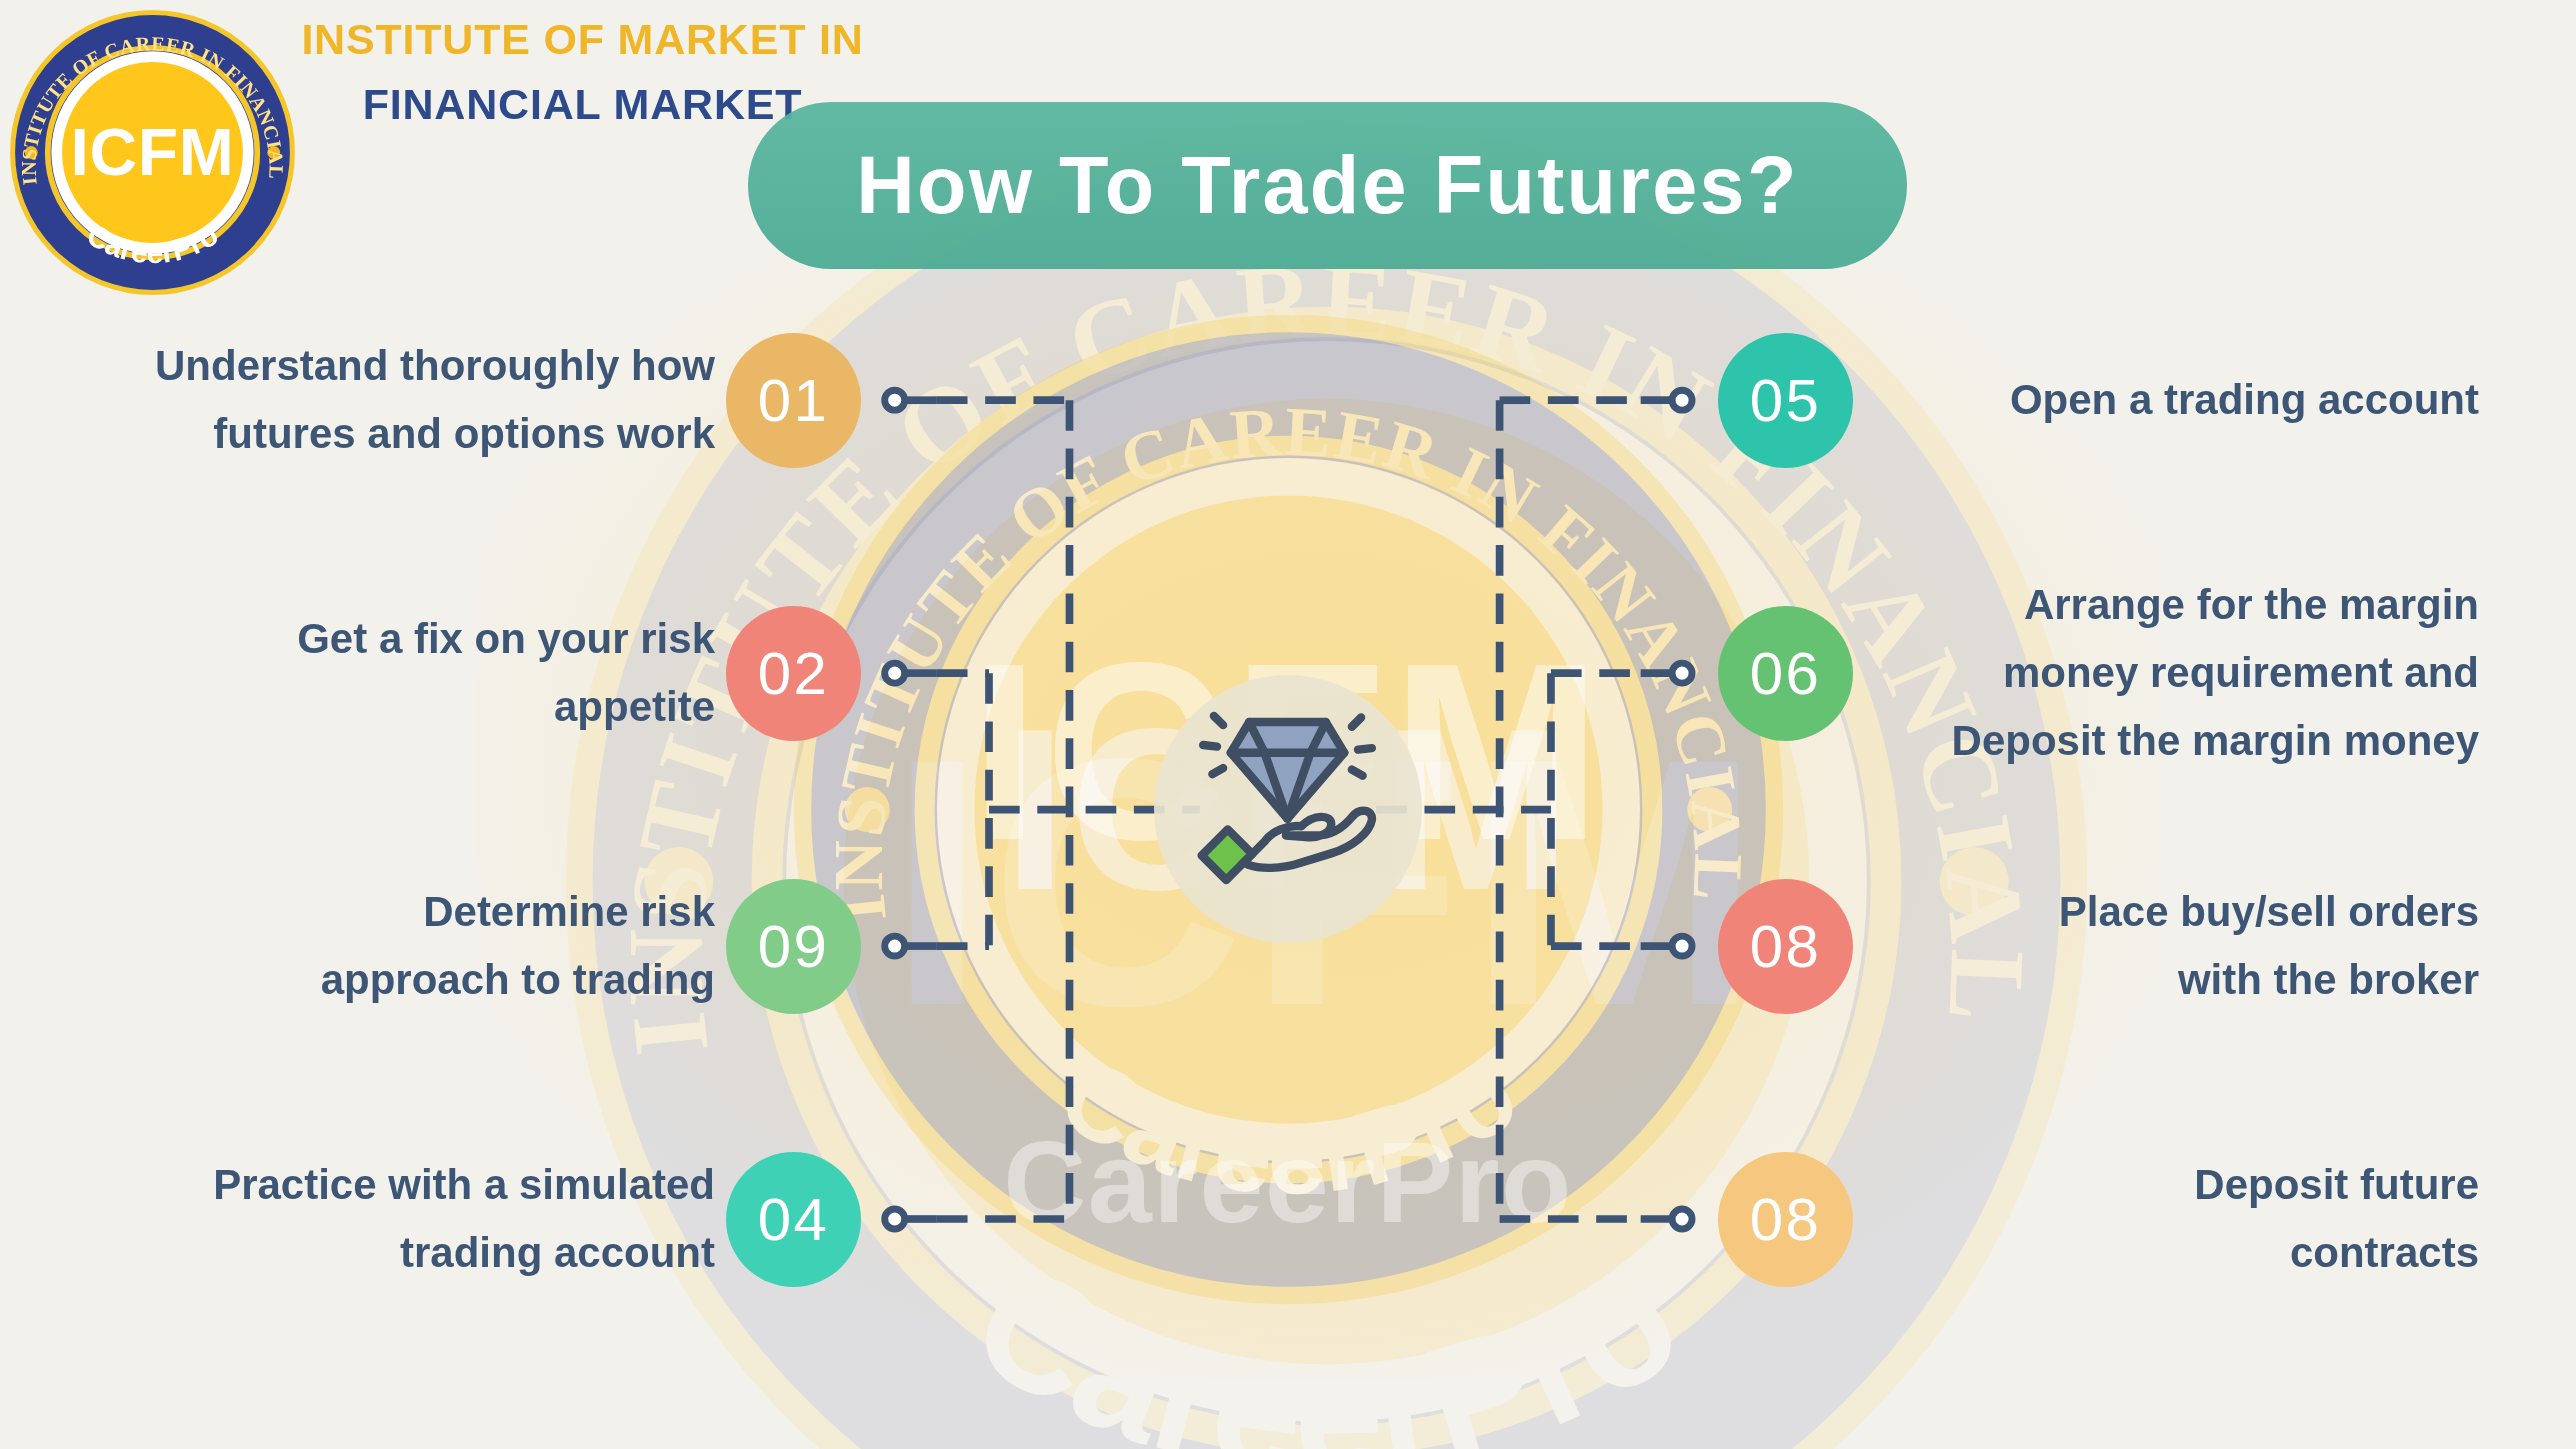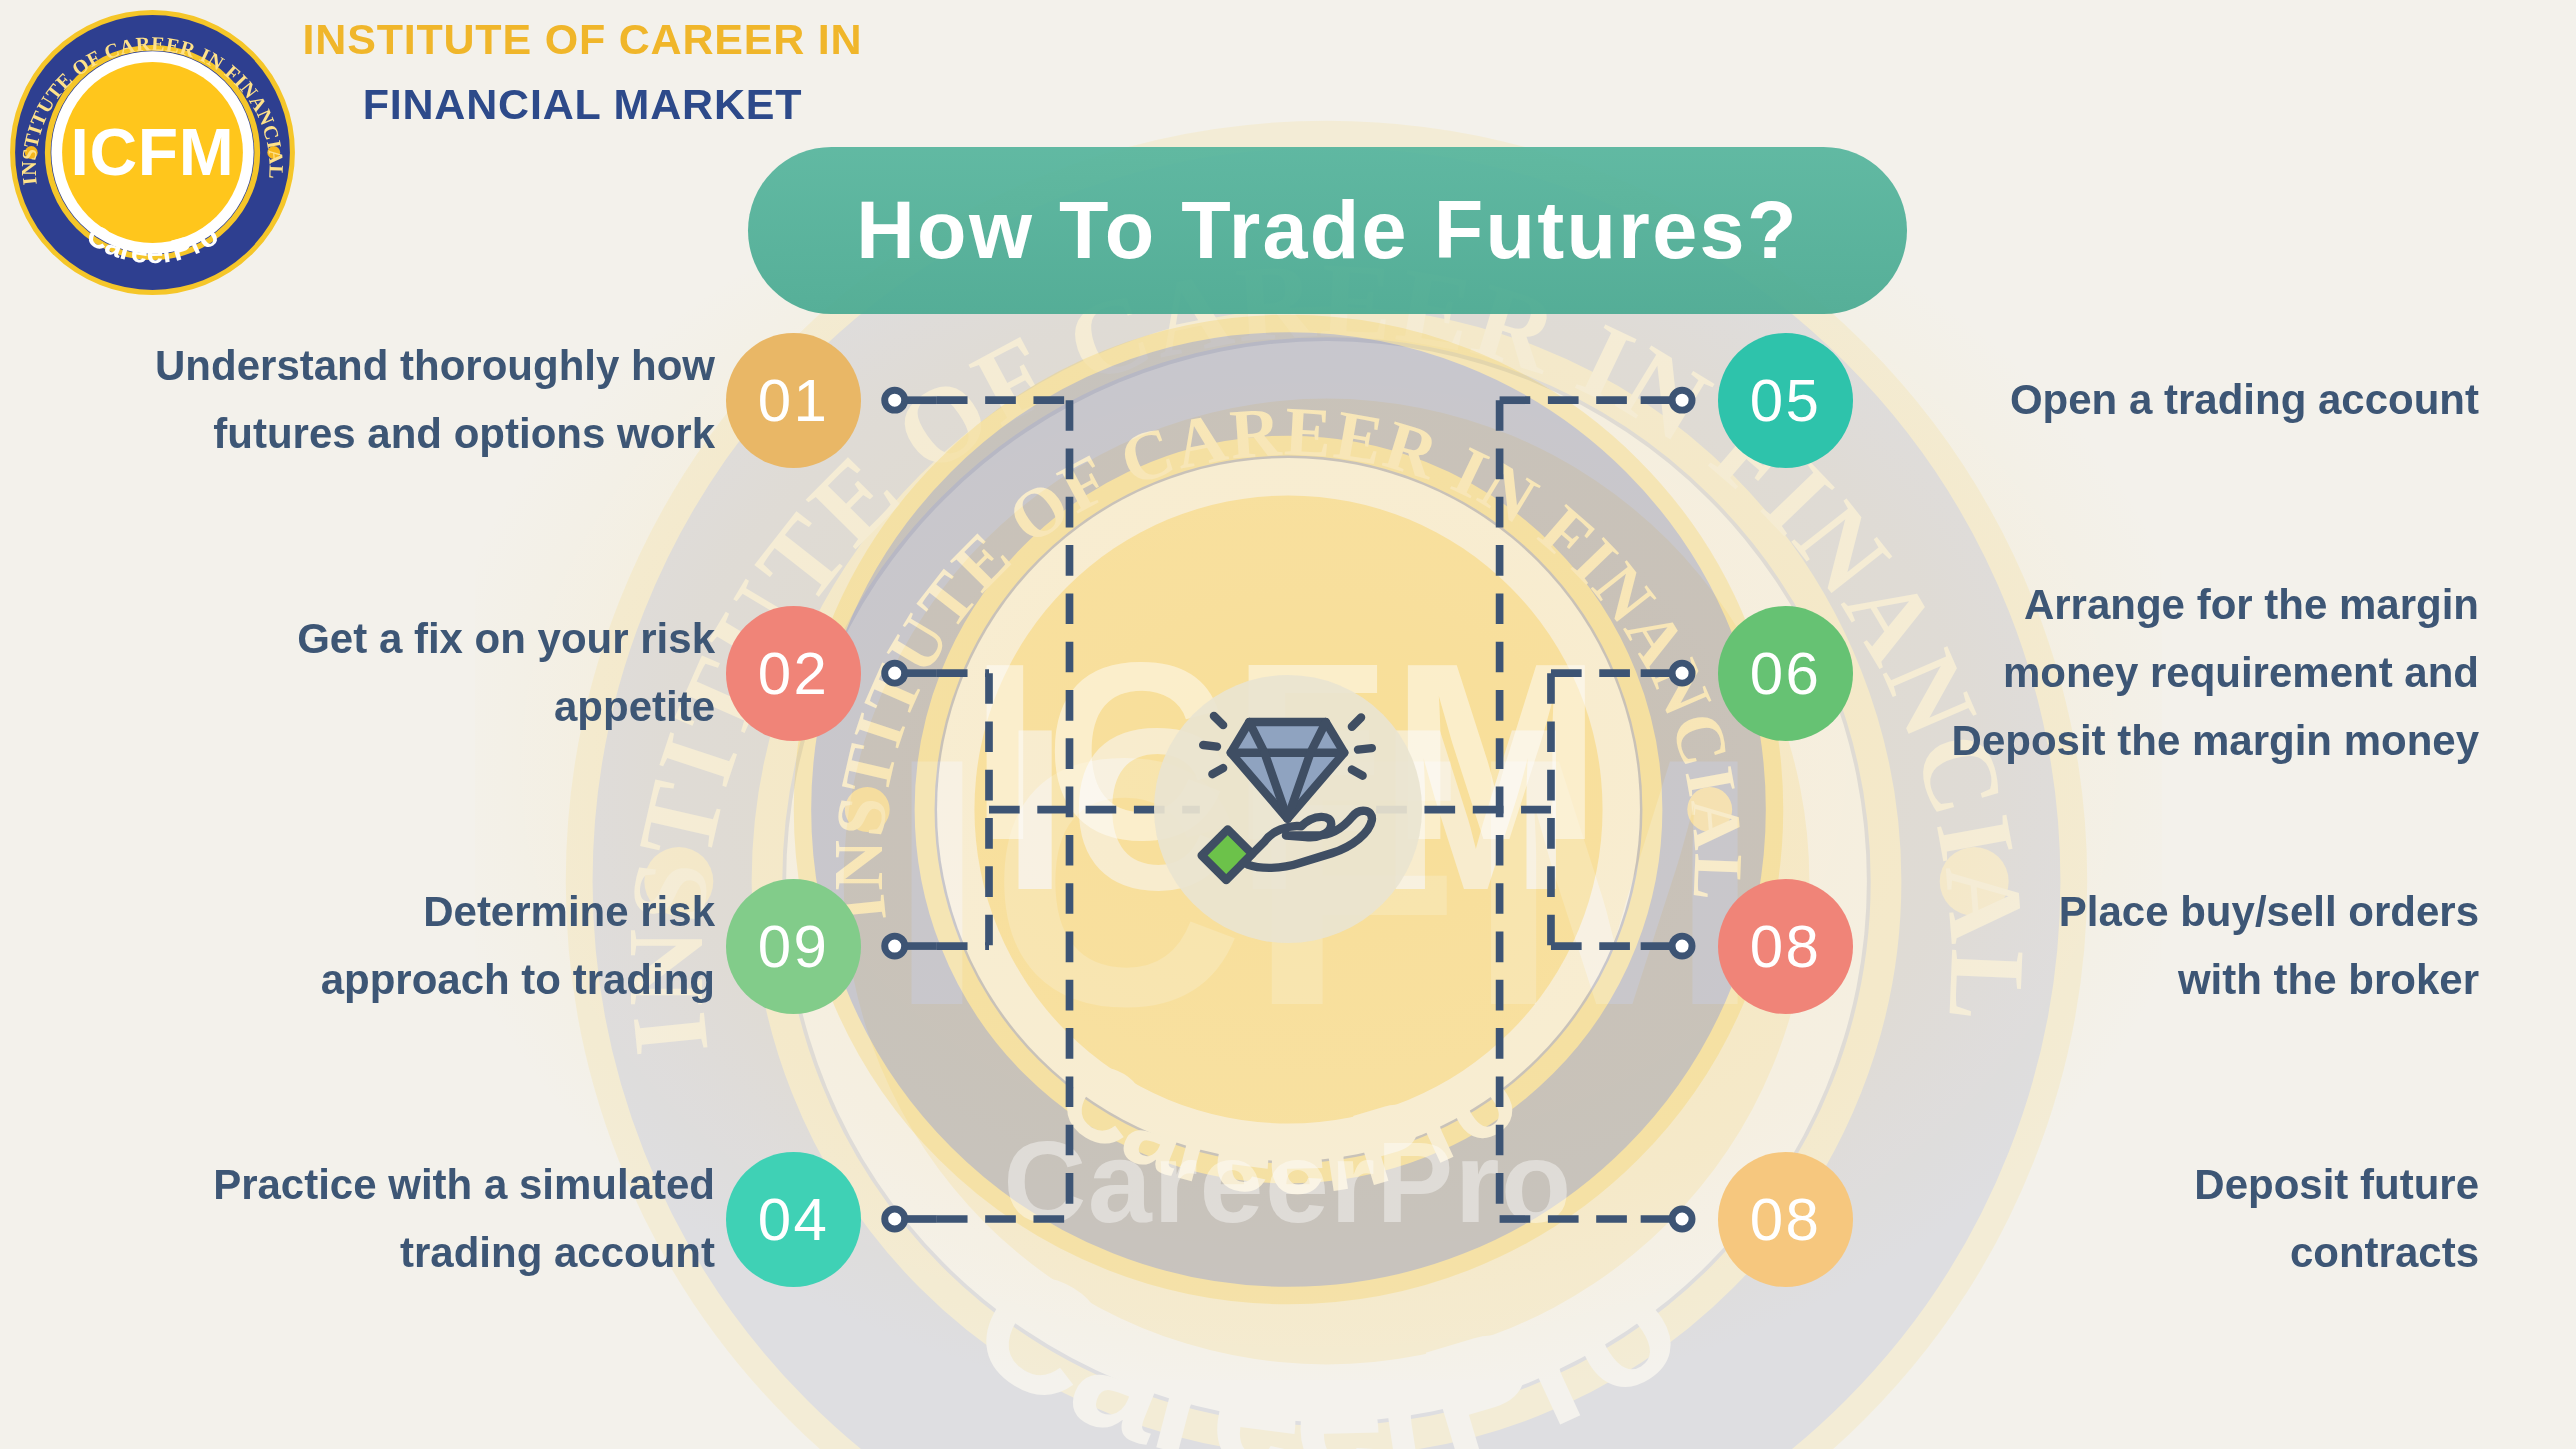--- a/index.html
+++ b/index.html
@@ -28,21 +28,21 @@
   .brand{
     position:absolute;left:291px;top:12.3px;width:583px;text-align:center;
     font-weight:bold;font-size:43px;line-height:54px;letter-spacing:0.8px;
   }
   .brand .l1{color:var(--gold,#f0b62a);}
   .brand .l2{color:var(--navy,#2d4a8a);margin-top:11px;}
   
   .banner{
     position:absolute;left:748px;top:102px;width:1159px;height:167px;border-radius:84px;
     background:linear-gradient(180deg, rgba(86,181,157,0.93), rgba(74,170,146,0.93));
-    display:flex;align-items:center;justify-content:center;margin-top:45px;
+    display:flex;align-items:center;justify-content:center;
   }
   .banner h1{
     margin:0;color:var(--title-text,#fff);font-size:81px;font-weight:bold;letter-spacing:2.3px;
   }
   
   svg.net{position:absolute;left:0;top:0;}
   .connector{stroke:var(--line,#3d5474);stroke-width:10;fill:none;}
   .dashed{stroke-dasharray:40 23;}
   .node{fill:#ffffff;stroke:var(--line,#3d5474);stroke-width:9;}
   
@@ -107,21 +107,21 @@
   <svg class="wm wm-mid" viewBox="0 0 1300 1300" width="997" height="997">
       <use href="#icfm-logo"></use>
     </svg>
   <div class="wm-text wm-icfm">ICFM</div>
   <div class="wm-text wm-cpro">CareerPro</div>
 
   <svg class="logo-box" viewBox="0 0 400 400">
       <use href="#icfm-logo"></use>
     </svg>
   <div class="brand">
-    <div class="l1">INSTITUTE OF CAREER IN</div>
+    <div class="l1">INSTITUTE OF MARKET IN</div>
     <div class="l2">FINANCIAL MARKET</div>
   </div>
 
   <div class="banner">
     <h1>How To Trade Futures?</h1>
   </div>
 
   <svg class="net" width="2576" height="1449" viewBox="0 0 3360 1890">
 
     <line class="connector" x1="1181" y1="522" x2="1222" y2="522"></line>

